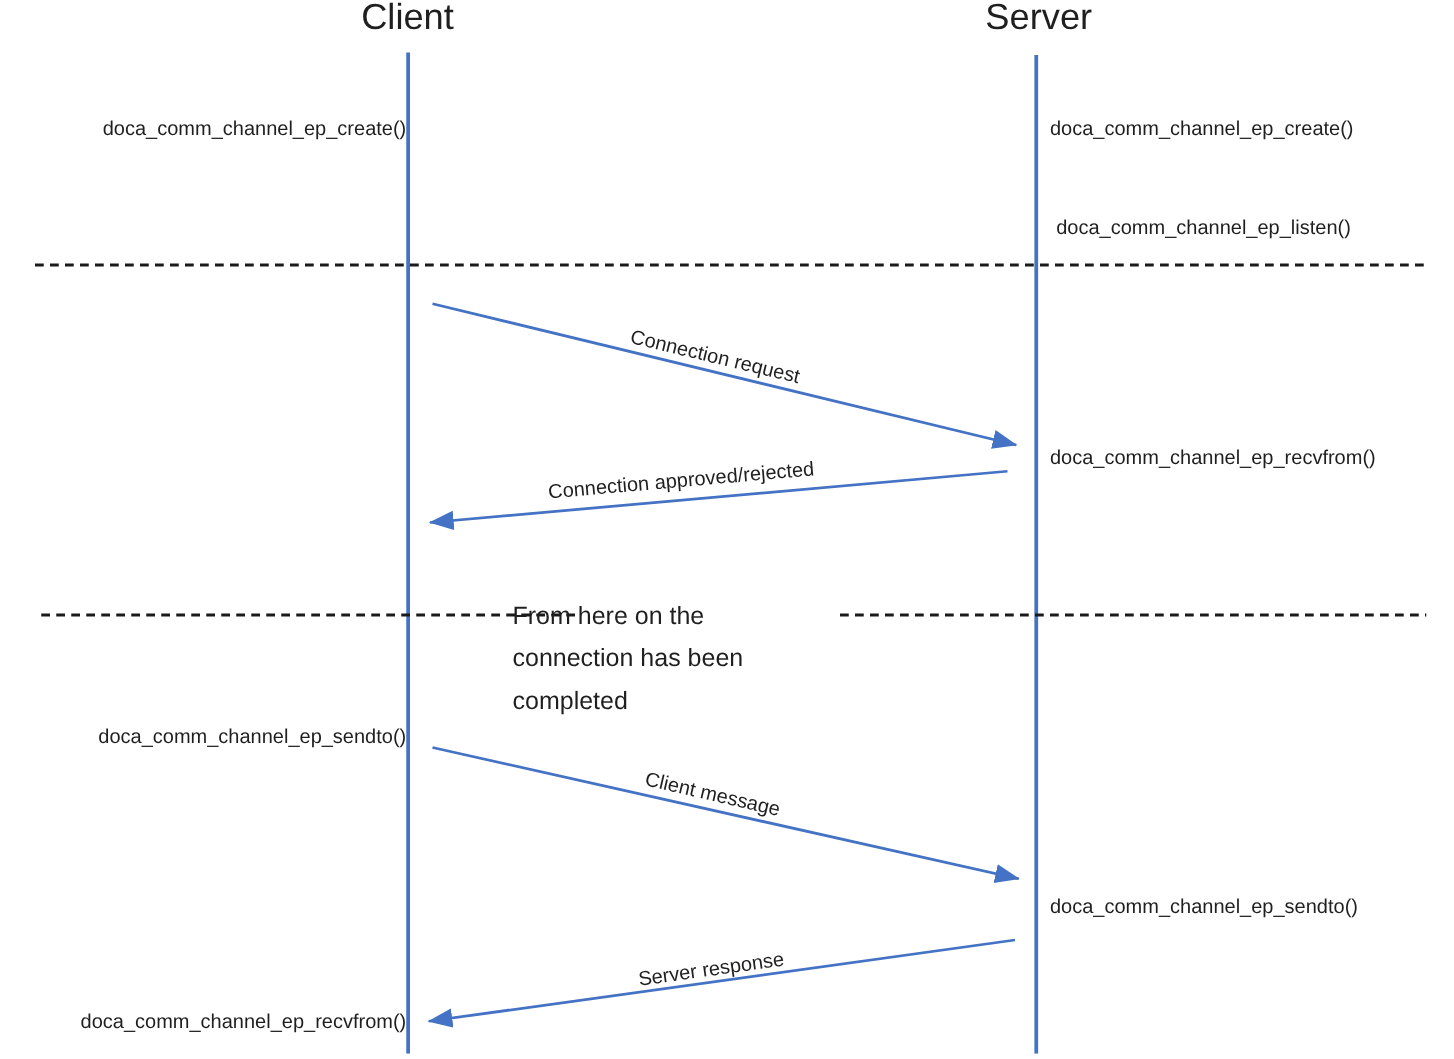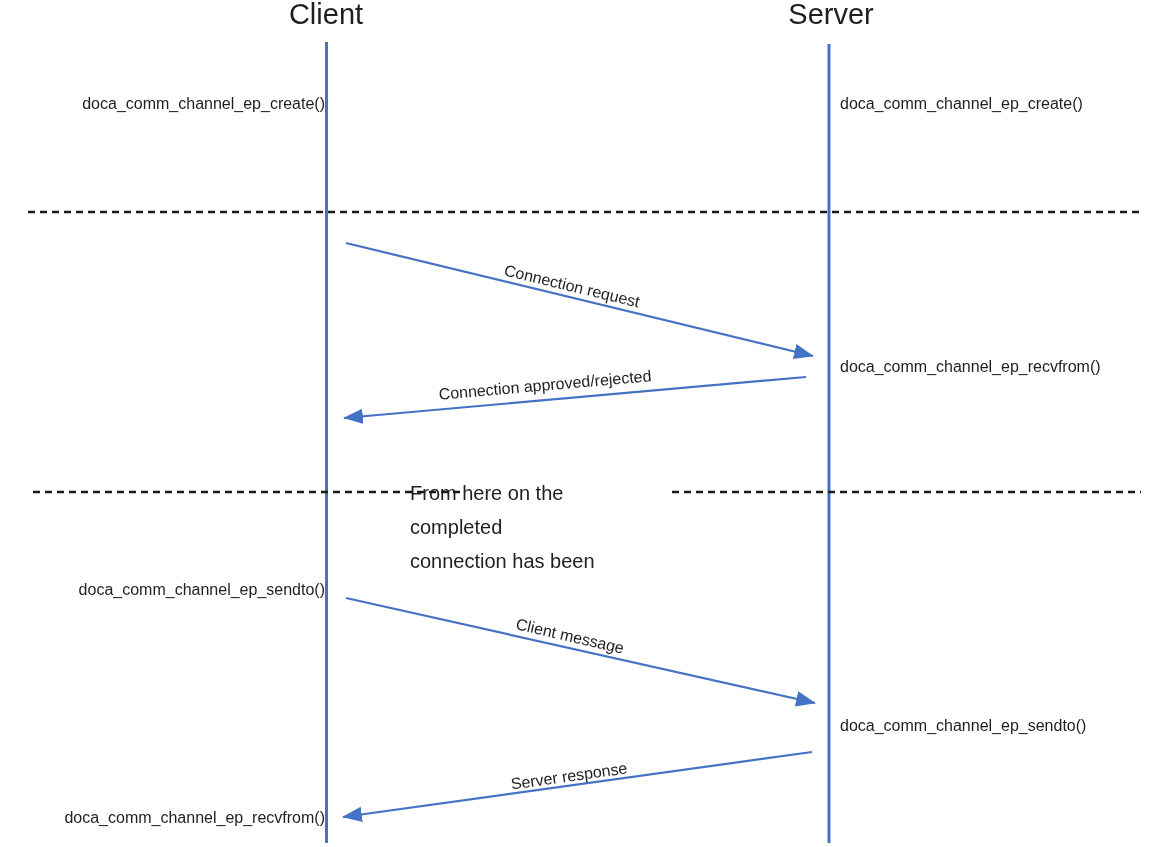--- a/index.html
+++ b/index.html
@@ -59,27 +59,28 @@
   </svg>
 
   <div class="label lane-title" style="left:326px;top:-2px;">Client</div>
   <div class="label lane-title" style="left:831px;top:-2px;">Server</div>
 
   <div class="label fn left" style="left:325px;top:92px;">doca_comm_channel_ep_create()</div>
   <div class="label fn left" style="left:325px;top:578px;">doca_comm_channel_ep_sendto()</div>
   <div class="label fn left" style="left:325px;top:806px;">doca_comm_channel_ep_recvfrom()</div>
 
   <div class="label fn" style="left:840px;top:92px;">doca_comm_channel_ep_create()</div>
+  <div class="label fn" style="left:845px;top:171px;">doca_comm_channel_ep_listen()</div>
   <div class="label fn" style="left:840px;top:355px;">doca_comm_channel_ep_recvfrom()</div>
   <div class="label fn" style="left:840px;top:714px;">doca_comm_channel_ep_sendto()</div>
 
   <div class="label msg-label" style="left:572px;top:286px;--rot:13.5deg;">Connection request</div>
   <div class="label msg-label" style="left:545px;top:385px;--rot:-5deg;">Connection approved/rejected</div>
   <div class="label msg-label" style="left:570px;top:636px;--rot:13deg;">Client message</div>
   <div class="label msg-label" style="left:569px;top:776px;--rot:-8deg;">Server response</div>
 
   <div class="note">
     <div>From here on the</div>
+    <div>connection has been</div>
     <div>completed</div>
-    <div>connection has been</div>
   </div>
 
 </div>
 
 </body></html>

